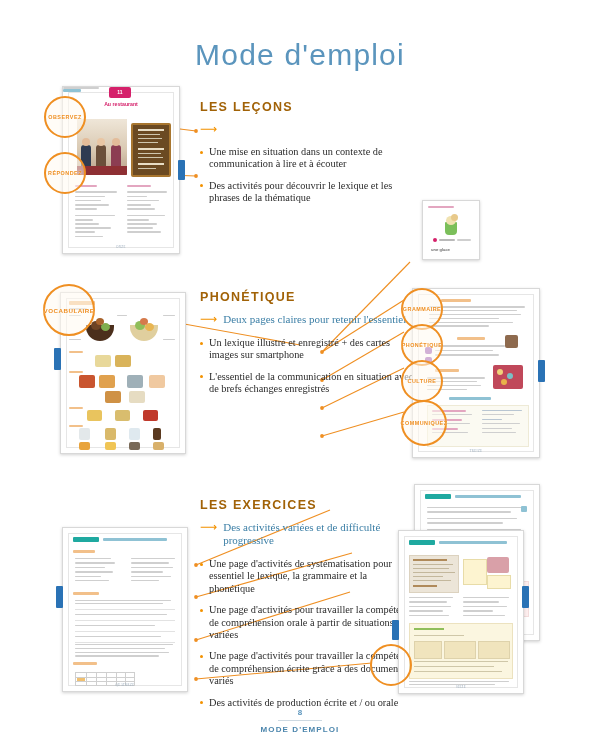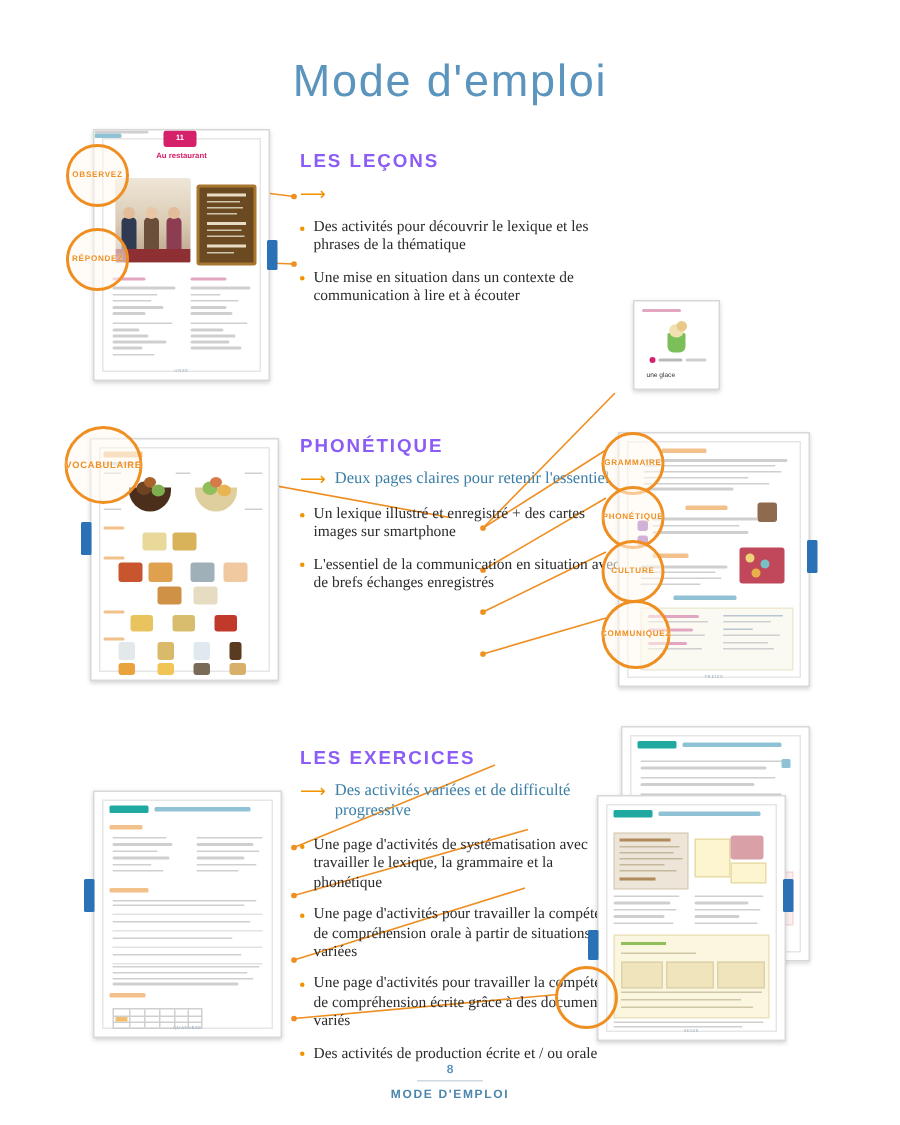--- a/index.html
+++ b/index.html
@@ -19,21 +19,21 @@
     font-family:"Liberation Sans",sans-serif;
     font-size:30px;font-weight:300;letter-spacing:1.2px;
     color:#5b95bd;
   }
 
   
   .txtblock{position:absolute;width:215px;}
   .sect-head{
     font-family:"Liberation Sans",sans-serif;
     font-weight:bold;font-size:12.5px;letter-spacing:1.3px;
-    color:#8b5cf6;margin:0 0 9px 0;
+    color:#a16207;margin:0 0 9px 0;
   }
   .sub{
     display:flex;align-items:flex-start;gap:6px;
     color:#3c7fa6;font-size:11px;line-height:13px;margin-bottom:11px;
   }
   .sub .arw{color:#f39200;font-size:12px;line-height:12px;flex:0 0 auto;}
   .sub .sub-t{display:block;}
   .bullets{margin:0;padding:0;list-style:none;}
   .bullets li{
     position:relative;padding-left:9px;
@@ -134,22 +134,22 @@
       <circle cx="196" cy="679" r="1.9"></circle>
     </g>
   </svg>
 
   <div class="txtblock" style="left:200px;top:100px;">
     <div class="sect-head">LES LEÇONS</div>
     <div class="sub">
       <span class="arw">⟶</span>
     </div>
     <ul class="bullets">
+      <li>Une mise en situation dans un contexte de communication à lire et à écouter</li>
       <li>Des activités pour découvrir le lexique et les phrases de la thématique</li>
-      <li>Une mise en situation dans un contexte de communication à lire et à écouter</li>
     </ul>
   </div>
 
   <div class="txtblock" style="left:200px;top:290px;">
     <div class="sect-head">PHONÉTIQUE</div>
     <div class="sub">
       <span class="arw">⟶</span>
       <span class="sub-t">Deux pages claires pour retenir l'essentiel</span>
     </div>
     <ul class="bullets">
@@ -158,21 +158,21 @@
     </ul>
   </div>
 
   <div class="txtblock" style="left:200px;top:498px;">
     <div class="sect-head">LES EXERCICES</div>
     <div class="sub">
       <span class="arw">⟶</span>
       <span class="sub-t">Des activités variées et de difficulté progressive</span>
     </div>
     <ul class="bullets">
-      <li>Une page d'activités de systématisation avec travailler le lexique, la grammaire et la phonétique</li>
+      <li>Une page d'activités de systématisation pour essentiel le lexique, la grammaire et la phonétique</li>
       <li>Une page d'activités pour travailler la compétence de compréhension orale à partir de situations variées</li>
       <li>Une page d'activités pour travailler la compétence de compréhension écrite grâce à des documents variés</li>
       <li>Des activités de production écrite et / ou orale</li>
     </ul>
   </div>
 
   <div class="minipage" style="left:62px;top:86px;width:116px;height:166px;">
     <div class="mp-inner"></div>
     <div class="pink-tab" style="left:46px;top:0;width:22px;height:11px;"></div>
     <div style="position:absolute;left:50px;top:2px;width:14px;text-align:center;font-family:'Liberation Sans',sans-serif;font-size:5px;color:#fff;font-weight:bold;">11</div>

